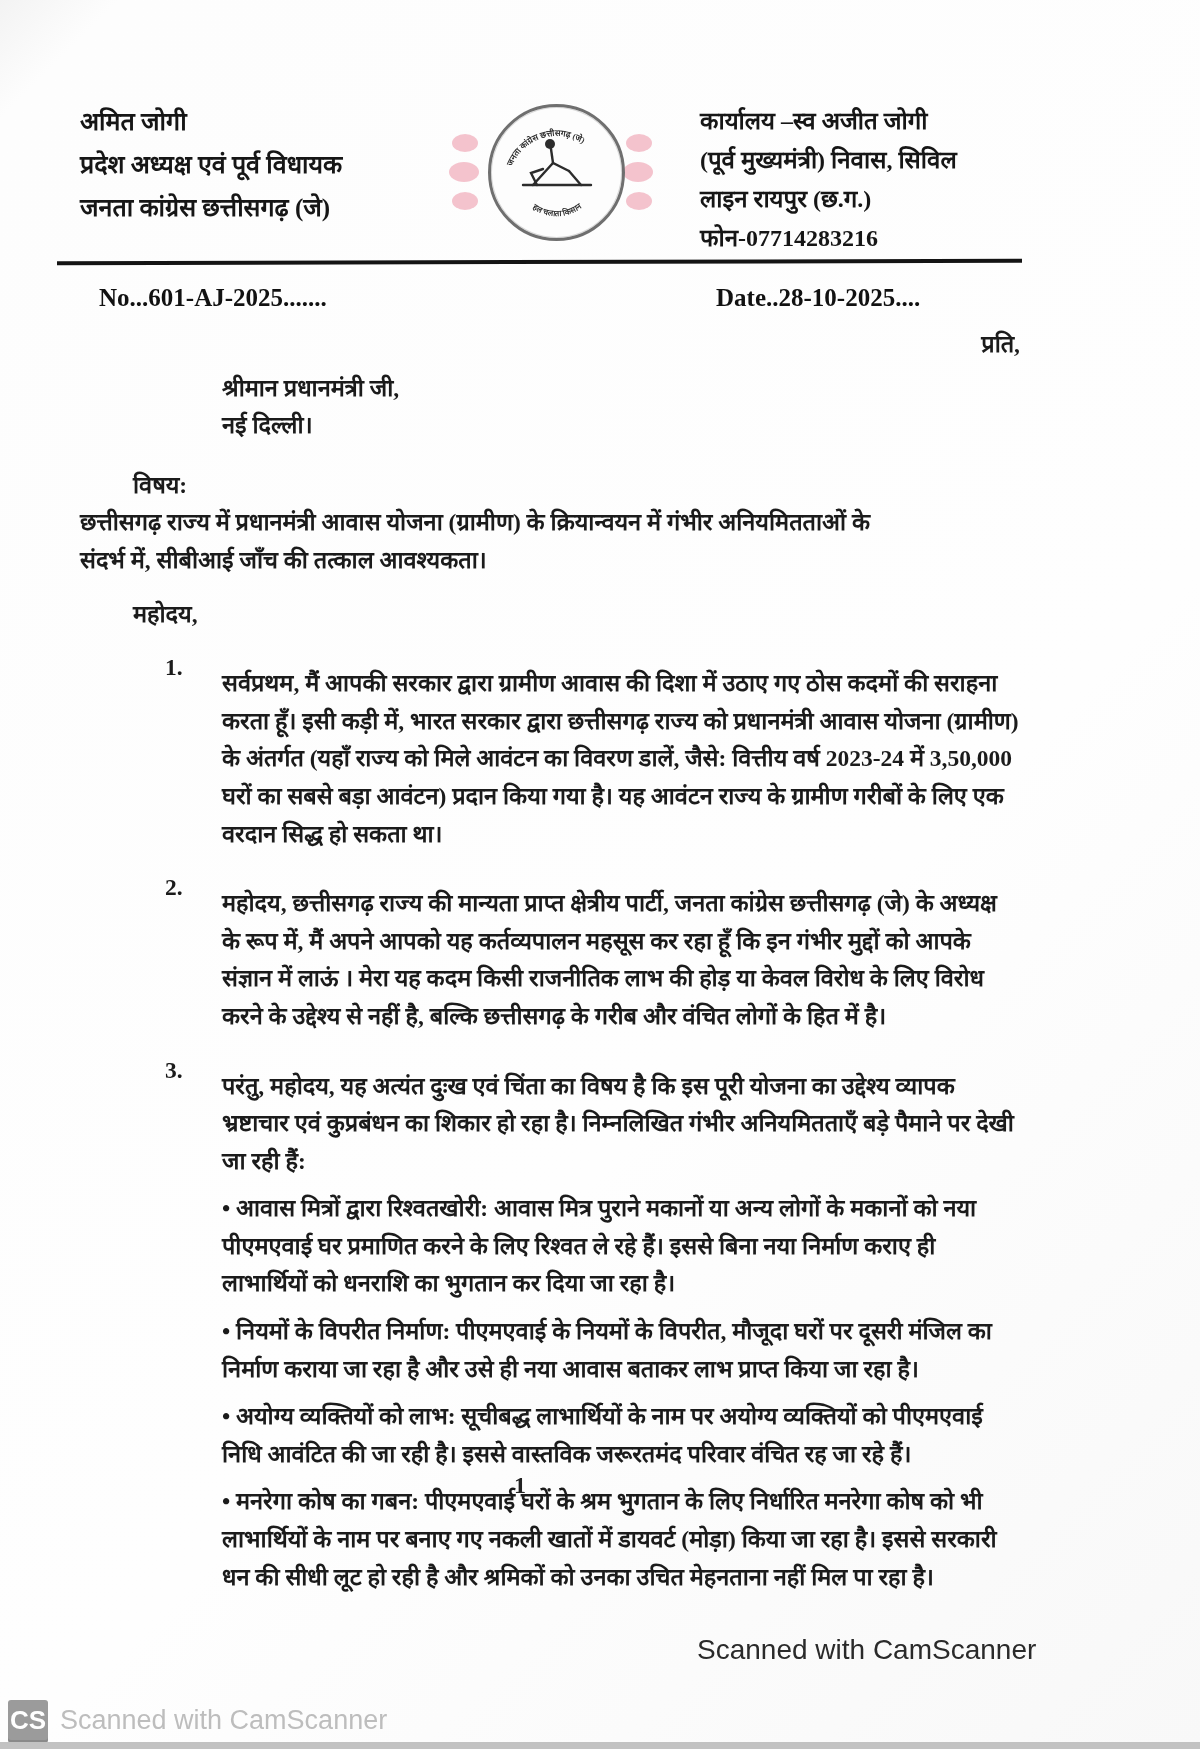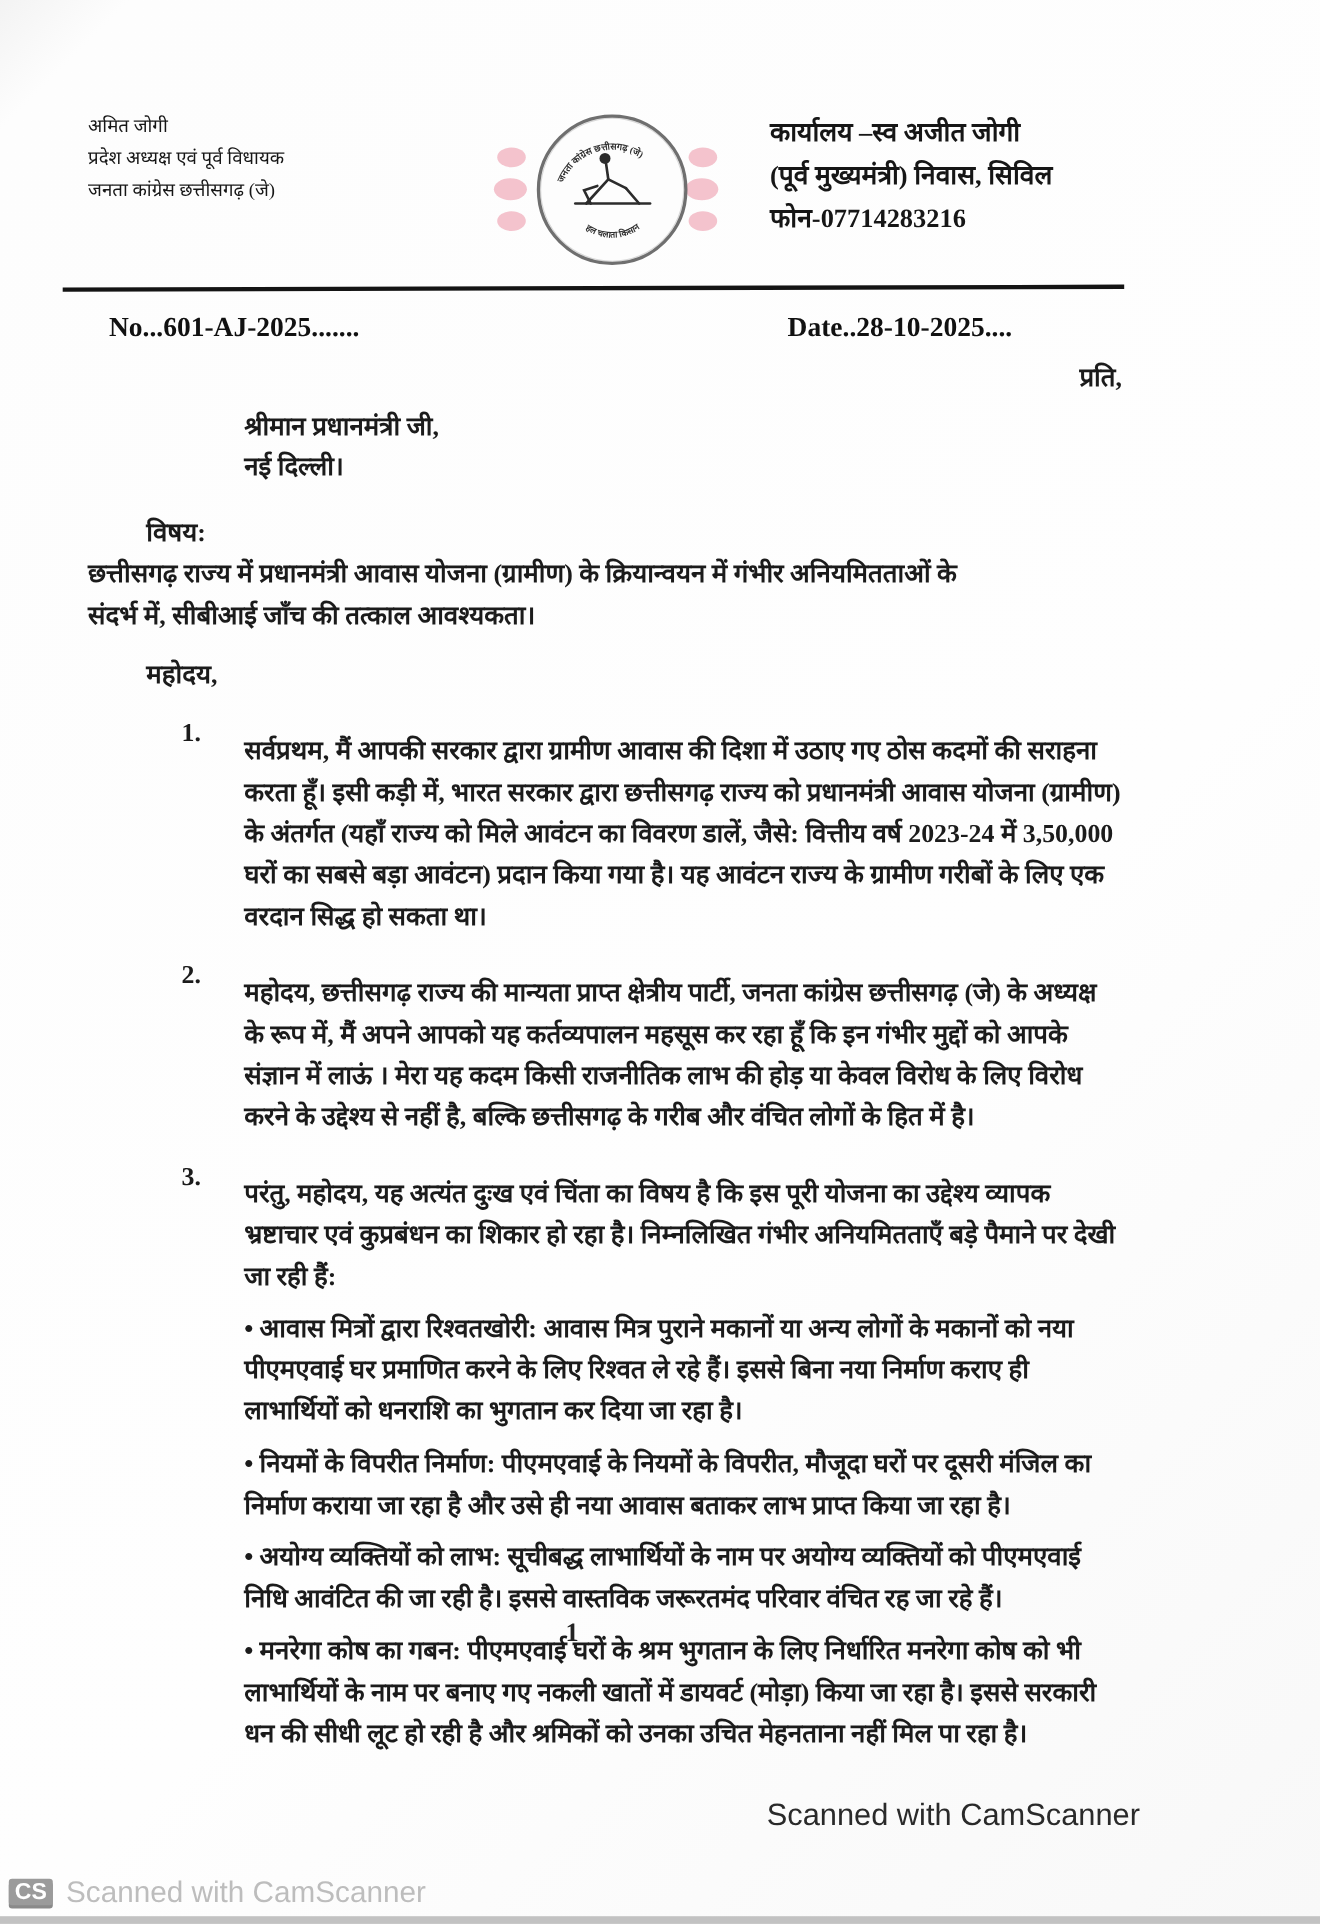--- a/index.html
+++ b/index.html
@@ -17,21 +17,21 @@
   .org-title{
     position:absolute;top:30px;left:0;width:100%;
     text-align:center;
     font-size:47px;font-weight:bold;letter-spacing:1px;
     color:#d9919d;
     text-shadow:0 0 1px #e8b3bb;
     font-family:"Liberation Serif","DejaVu Serif",serif;
   }
   .lh-left{
     position:absolute;left:80px;top:100px;
-    font-size:17px;font-weight:normal;color:#161616;line-height:1.72;
+    font-size:25px;font-weight:bold;color:#161616;line-height:1.72;
   }
   .lh-right{
     position:absolute;left:700px;top:102px;
     font-size:24px;font-weight:bold;color:#161616;line-height:1.62;
   }
   
   .seal{position:absolute;left:443px;top:104px;width:220px;height:145px;}
   .petals-left,.petals-right{position:absolute;top:28px;width:34px;height:86px;}
   .petals-left{left:6px;}
   .petals-right{right:6px;}
@@ -85,23 +85,23 @@
     position:absolute;left:697px;top:1634px;
     font-size:28px;color:#2a2a2a;
     font-family:"Liberation Sans","DejaVu Sans",sans-serif;
   }
   .watermark{
     position:absolute;left:8px;top:1698px;height:44px;
     display:flex;align-items:center;gap:12px;
     font-family:"Liberation Sans","DejaVu Sans",sans-serif;
   }
   .cs-badge{
-    width:40px;height:24px;background:#9b9b9b;border-radius:3px;
+    width:40px;height:40px;background:#9b9b9b;border-radius:3px;
     display:flex;align-items:center;justify-content:center;
-    color:#ffffff;font-weight:bold;font-size:21px;
+    color:#ffffff;font-weight:bold;font-size:26px;
     box-shadow:0 3px 0 #8a8a8a;
   }
   .wm-text{color:#bdbdbd;font-size:27px;}
   .bottom-strip{
     position:absolute;left:0;bottom:0;width:100%;height:7px;background:#c2c2c2;
   }
 </style>
 </head>
 <body>
 
@@ -146,20 +146,21 @@
         <text font-size="8" fill="#333" font-weight="bold">
           <textPath href="#arcBottom" startOffset="22%">हल चलाता किसान</textPath>
         </text>
       </svg>
     </div>
   </div>
 
   <div class="lh-right">
     <div>कार्यालय –स्व अजीत जोगी</div>
     <div>(पूर्व मुख्यमंत्री) निवास, सिविल</div>
+    <div>लाइन रायपुर (छ.ग.)</div>
     <div>फोन-07714283216</div>
   </div>
 
   <div class="rule"></div>
 
   <div class="meta-row">
     <span class="meta-no">No...601-AJ-2025.......</span>
     <span class="meta-date">Date..28-10-2025....</span>
   </div>
 

